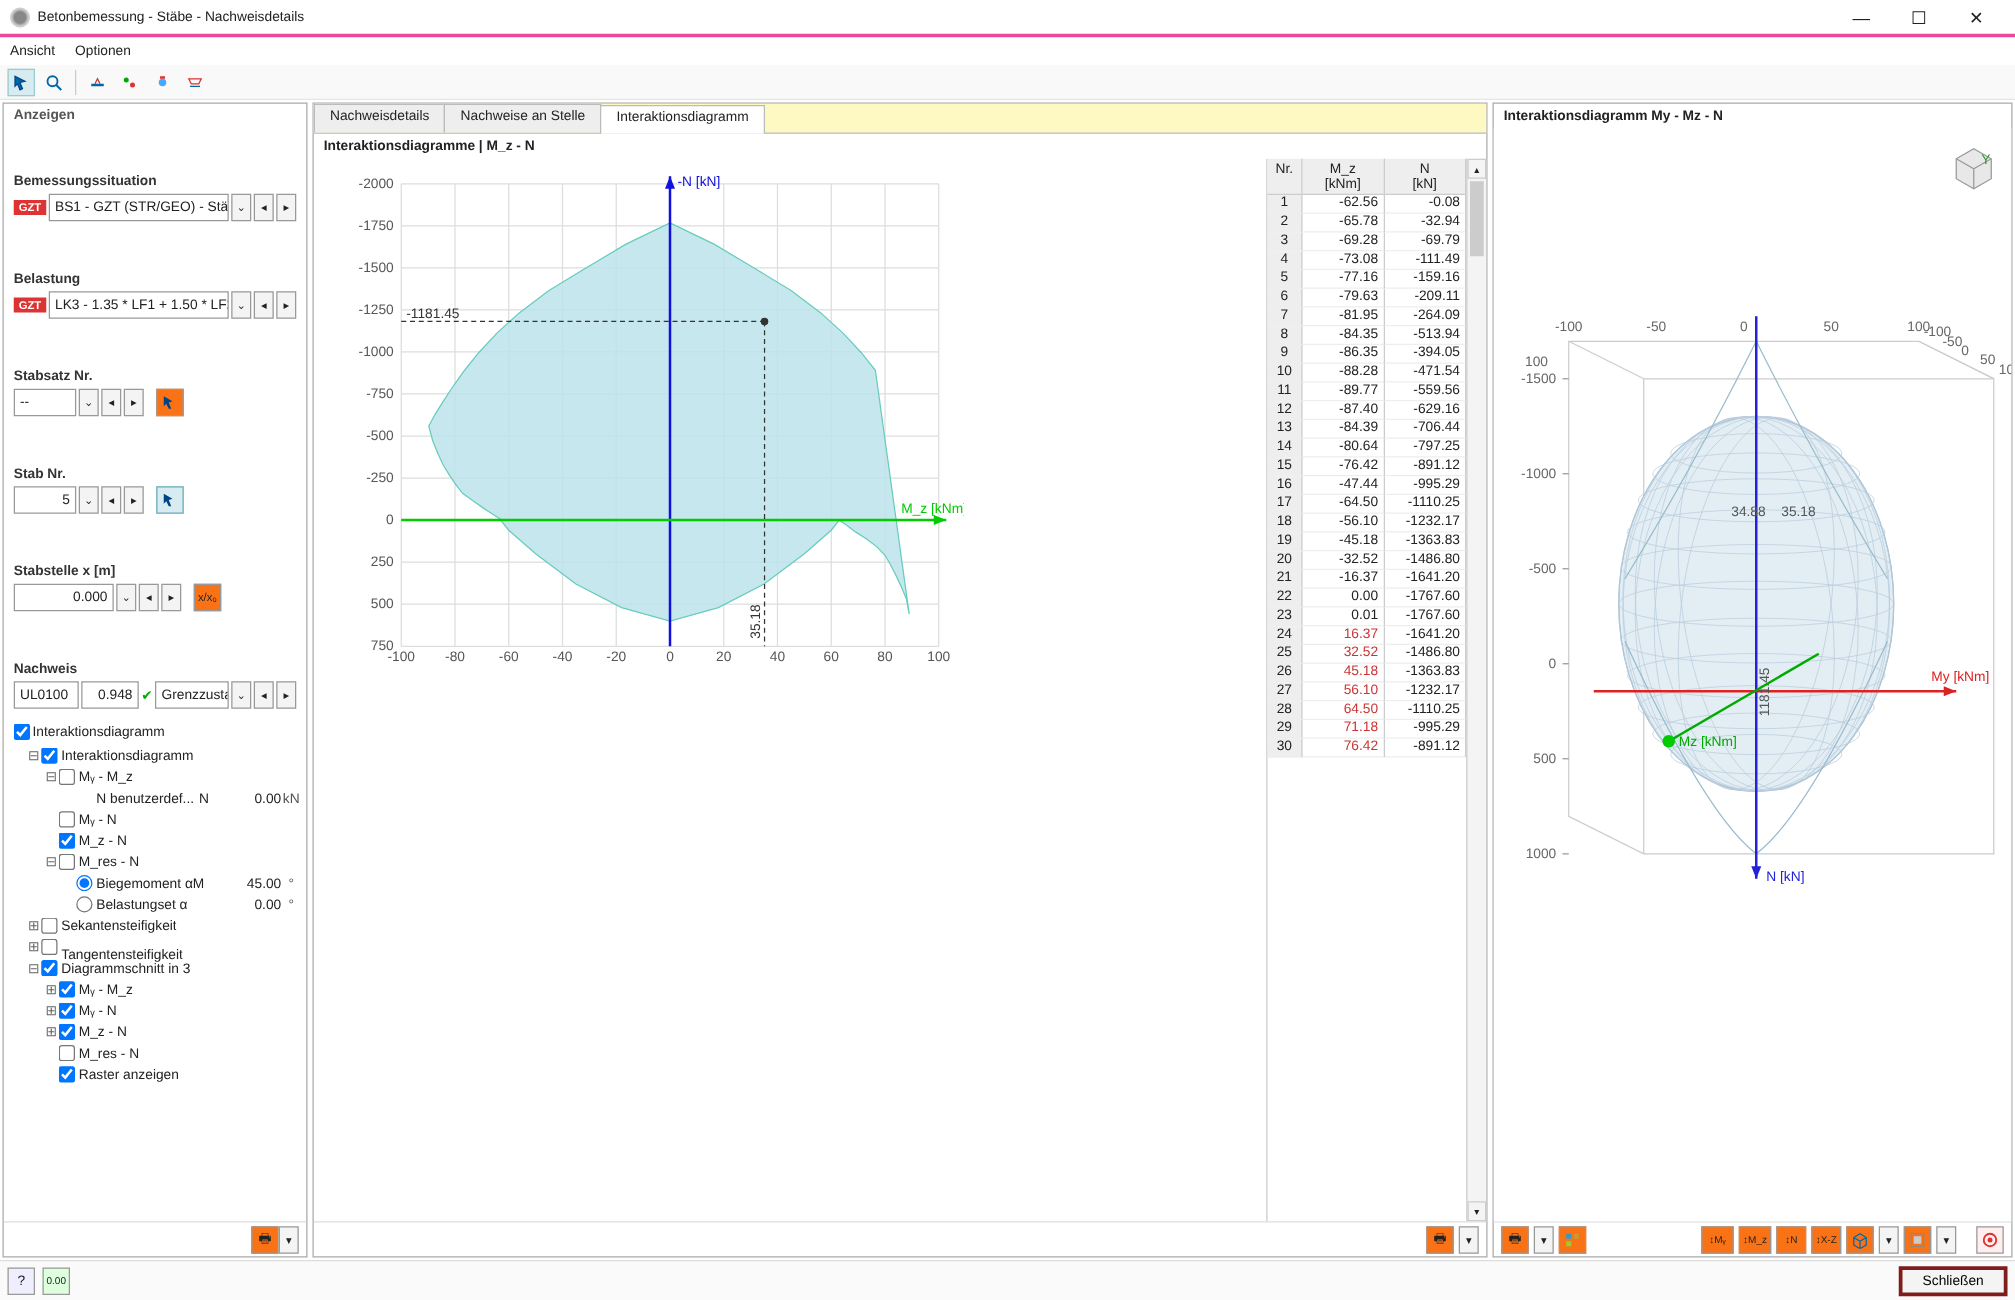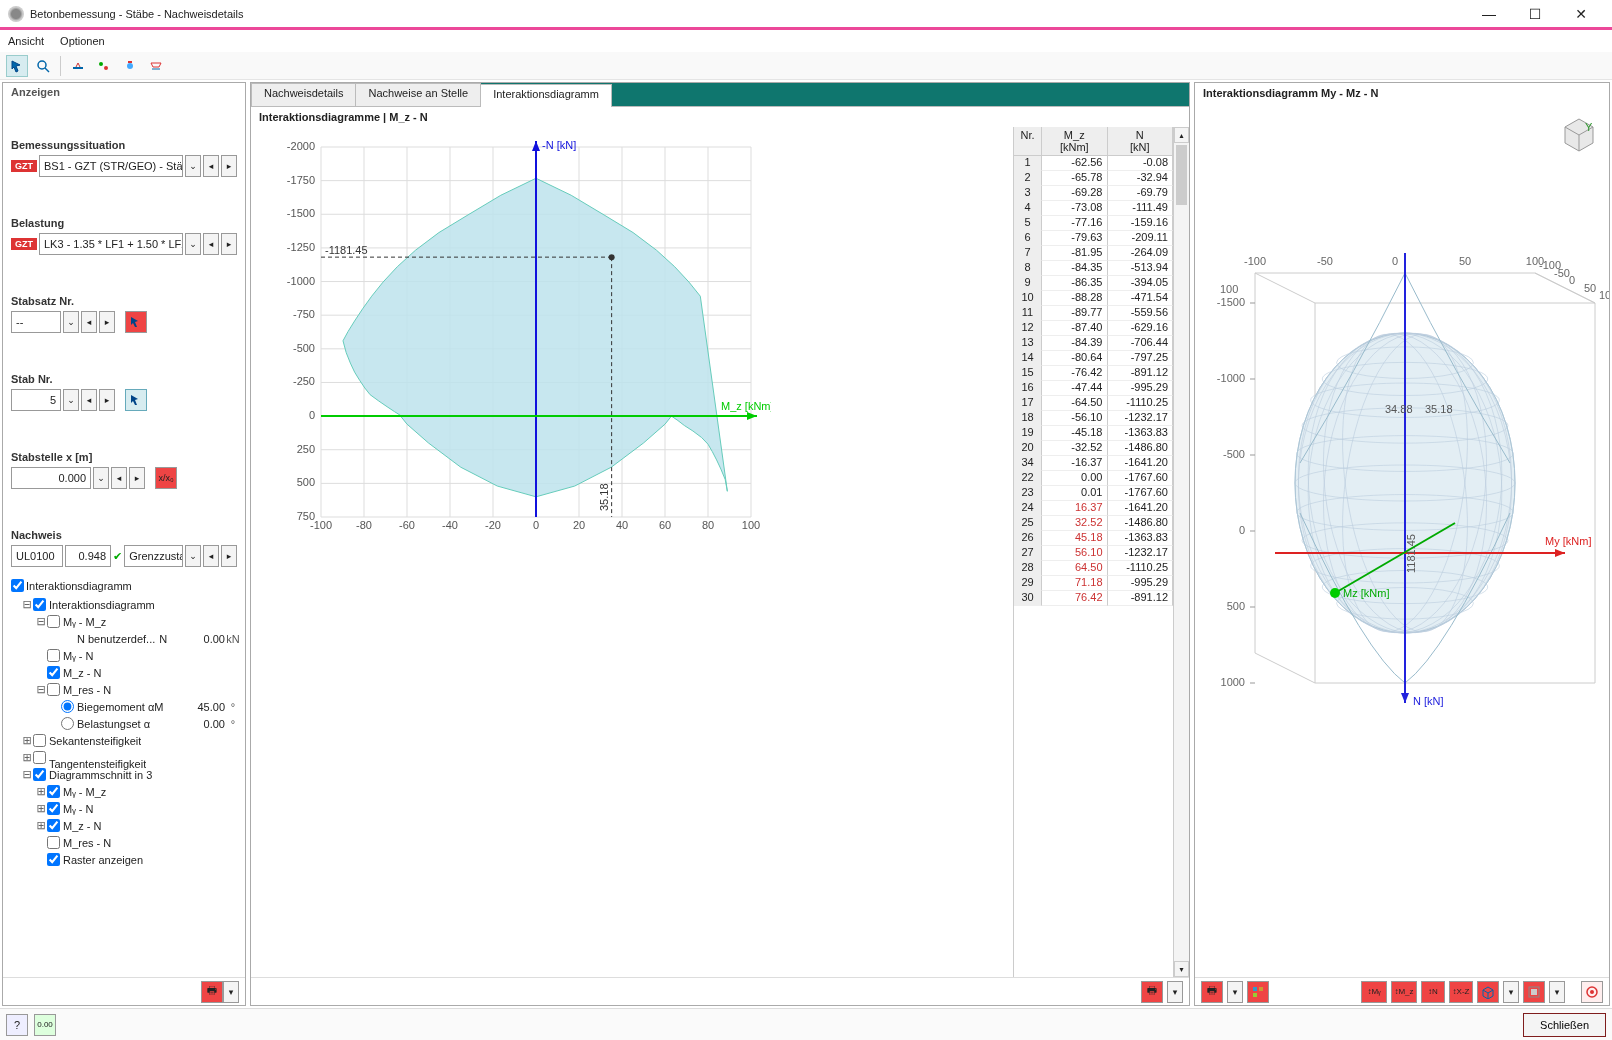--- a/index.html
+++ b/index.html
@@ -18,32 +18,32 @@
 .panel { border: 1px solid #aaa; margin: 2px; background: #fff; display:flex;flex-direction:column;}
 .sidebar { width: 244px; }
 .center { flex: 1; }
 .right { width: 416px; }
 .panel-title { padding: 3px 8px; font-weight: 600; color:#555; }
 .section-label { padding: 4px 8px 2px 8px; font-weight: 600; color:#333;margin-top:34px; }
 .row { display: flex; align-items: center; padding: 2px 8px; gap: 2px; }
 .badge { background: #d33; color: #fff; padding: 1px 4px; font-size: 9px; font-weight:600;}
 .combo { flex: 1; height: 22px; border: 1px solid #999; background: #fff; display:flex;align-items:center;padding:0 4px; overflow:hidden; white-space:nowrap;}
 .smbtn { width: 16px; height: 22px; border: 1px solid #999; background:#f4f4f4; display:flex;align-items:center;justify-content:center; font-size:9px;}
-.iconbtn { width:22px;height:22px;border:1px solid #999;background:#ef4444;display:flex;align-items:center;justify-content:center;}
+.iconbtn { width:22px;height:22px;border:1px solid #999;background:#f97316;display:flex;align-items:center;justify-content:center;}
 .iconbtn.active{background:#d7ecf0;border-color:#6ab;}
 .tree { flex:1; padding: 2px 4px; overflow:auto;}
 .tree-row { display:flex;align-items:center;height:17px;white-space:nowrap;}
 .tree-row .ind{display:inline-block;}
 .tree-row .tg{width:12px;text-align:center;color:#666;}
 .tree-row input[type=checkbox]{margin-right:3px;}
 .tree-row input[type=radio]{margin-right:3px;}
 .tree-row .val{margin-left:auto;width:38px;text-align:right;}
 .tree-row .unit{width:16px;text-align:center;color:#555;}
 .sidebar-footer{height:28px;display:flex;align-items:center;justify-content:flex-end;padding:0 6px;border-top:1px solid #ddd;}
-.tabs{height:24px;display:flex;border-bottom:1px solid #bbb;background:#0f766e;}
+.tabs{height:24px;display:flex;border-bottom:1px solid #bbb;background:#fef9c3;}
 .tab{padding:3px 12px;border:1px solid #bbb;border-bottom:none;margin-right:-1px;background:#eee;}
 .tab.active{background:#fff;position:relative;top:1px;}
 .chart-title{padding:4px 8px;font-weight:600;}
 .chart-area{flex:1;display:flex;}
 .chart-left{flex:1;position:relative;}
 .chart-svg{position:absolute;top:0;left:0;}
 .data-table{width:160px;border-left:1px solid #ccc;display:flex;flex-direction:column;}
 .dt-head{display:flex;background:#eee;border-bottom:1px solid #ccc;}
 .dt-head div{flex:1;text-align:center;padding:2px 0;border-right:1px solid #ccc;}
 .dt-body{flex:1;overflow:hidden;}
@@ -52,21 +52,21 @@
 .dt-nr{width:28px;text-align:center;background:#eee;}
 .dt-mz{flex:1;text-align:right;}
 .dt-n{flex:1;text-align:right;}
 .scrollbar{width:16px;background:#f4f4f4;border-left:1px solid #ccc;display:flex;flex-direction:column;}
 .scrollbar .sbtn{height:16px;border:1px solid #ccc;display:flex;align-items:center;justify-content:center;font-size:8px;}
 .scrollbar .thumb{height:60px;background:#ccc;margin:2px;}
 .center-footer{height:28px;display:flex;align-items:center;justify-content:flex-end;padding:0 6px;border-top:1px solid #ddd;gap:4px;}
 .right-area{flex:1;position:relative;background:#fff;}
 .right-footer{height:28px;display:flex;align-items:center;padding:0 6px;border-top:1px solid #ddd;gap:4px;}
 .statusbar{position:absolute;left:0;right:0;bottom:0;height:32px;border-top:1px solid #ddd;display:flex;align-items:center;padding:0 6px;background:#fafafa;}
-.btn{height:24px;padding:0 16px;border:1px solid #7f1d1d;background:#f4f4f4;}
+.btn{height:24px;padding:0 16px;border:3px solid #7f1d1d;background:#f4f4f4;}
 .check{color:#0a0;}
 .red-val{color:#c33;}
 .cube{position:absolute;top:8px;right:8px;width:44px;height:44px;}
 </style>
 </head>
 <body>
 
 <div class="titlebar">
   <span class="icon"></span>
   <span class="title">Betonbemessung - Stäbe - Nachweisdetails</span>
@@ -500,21 +500,21 @@
               <div class="dt-nr">19</div>
               <div class="dt-mz">-45.18</div>
               <div class="dt-n">-1363.83</div>
             </div>
             <div class="dt-row">
               <div class="dt-nr">20</div>
               <div class="dt-mz">-32.52</div>
               <div class="dt-n">-1486.80</div>
             </div>
             <div class="dt-row">
-              <div class="dt-nr">34</div>
+              <div class="dt-nr">21</div>
               <div class="dt-mz">-16.37</div>
               <div class="dt-n">-1641.20</div>
             </div>
             <div class="dt-row">
               <div class="dt-nr">22</div>
               <div class="dt-mz">0.00</div>
               <div class="dt-n">-1767.60</div>
             </div>
             <div class="dt-row">
               <div class="dt-nr">23</div>

